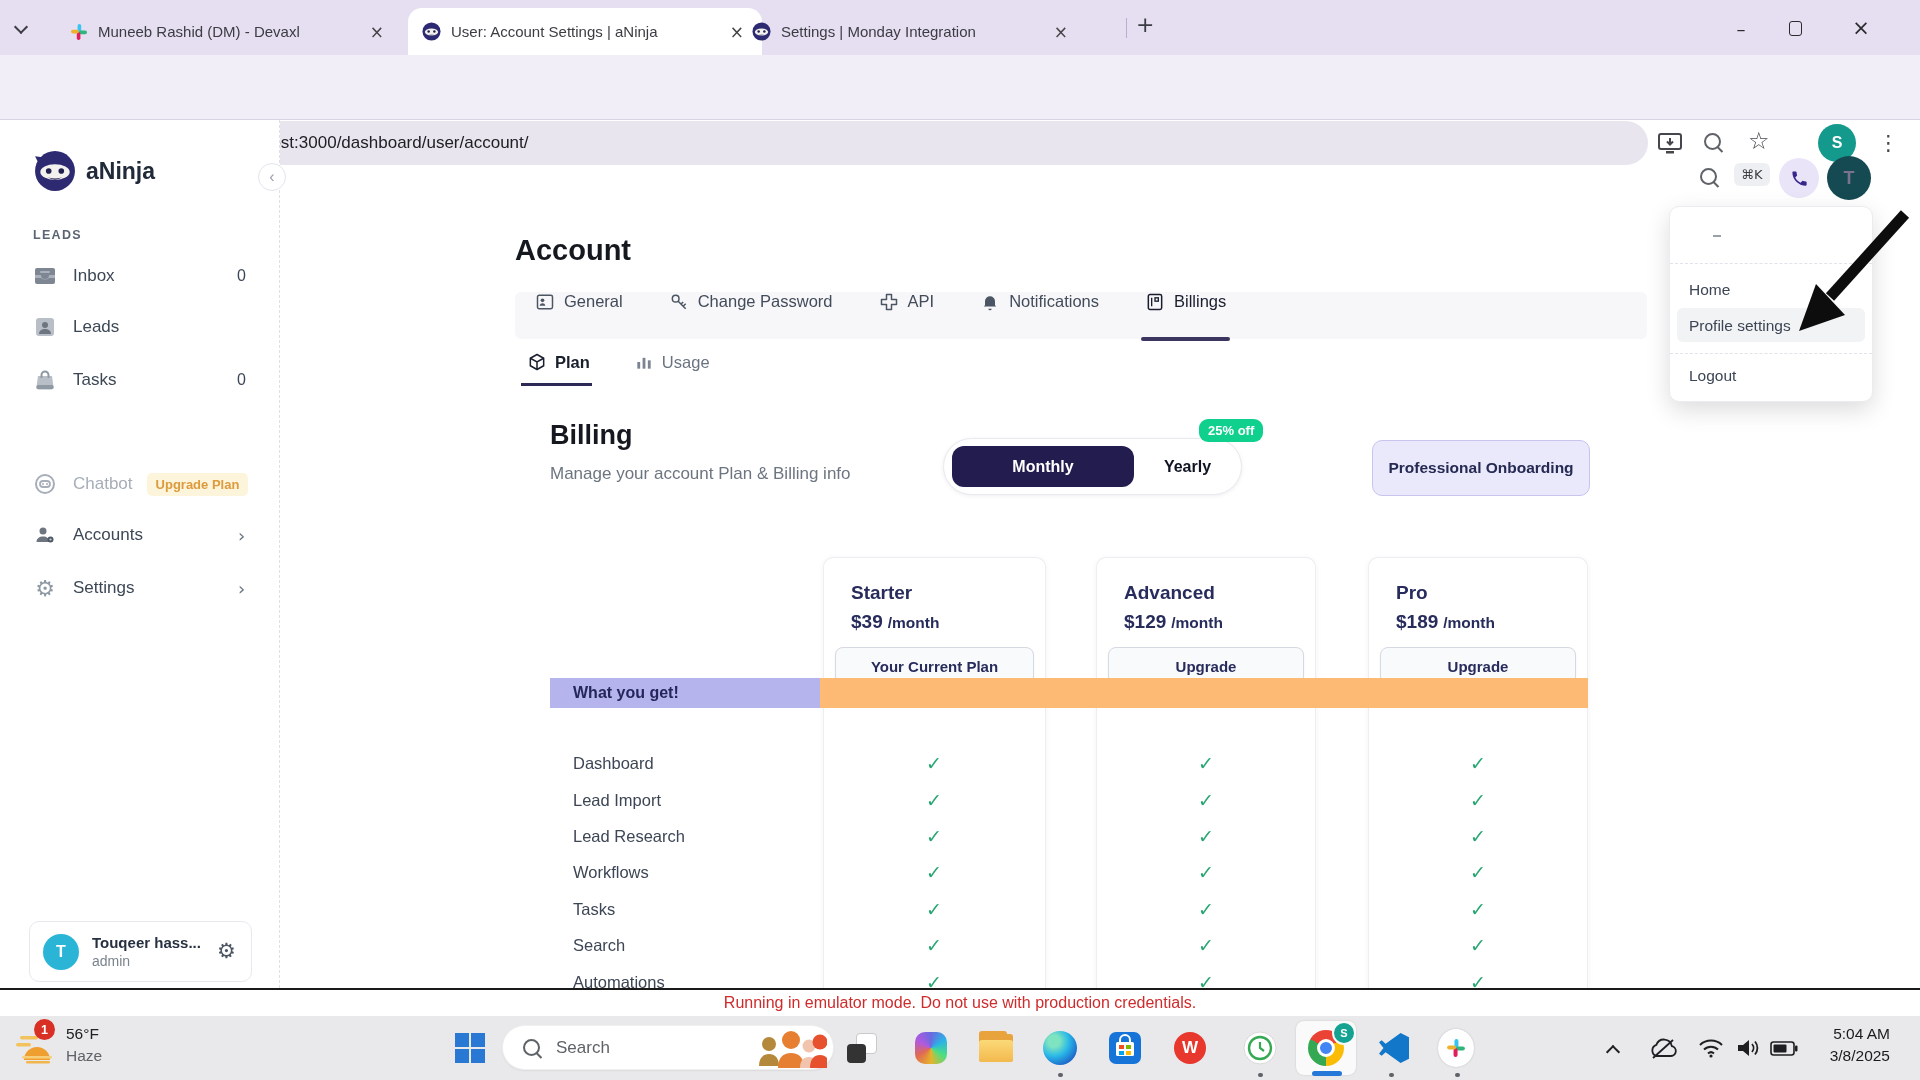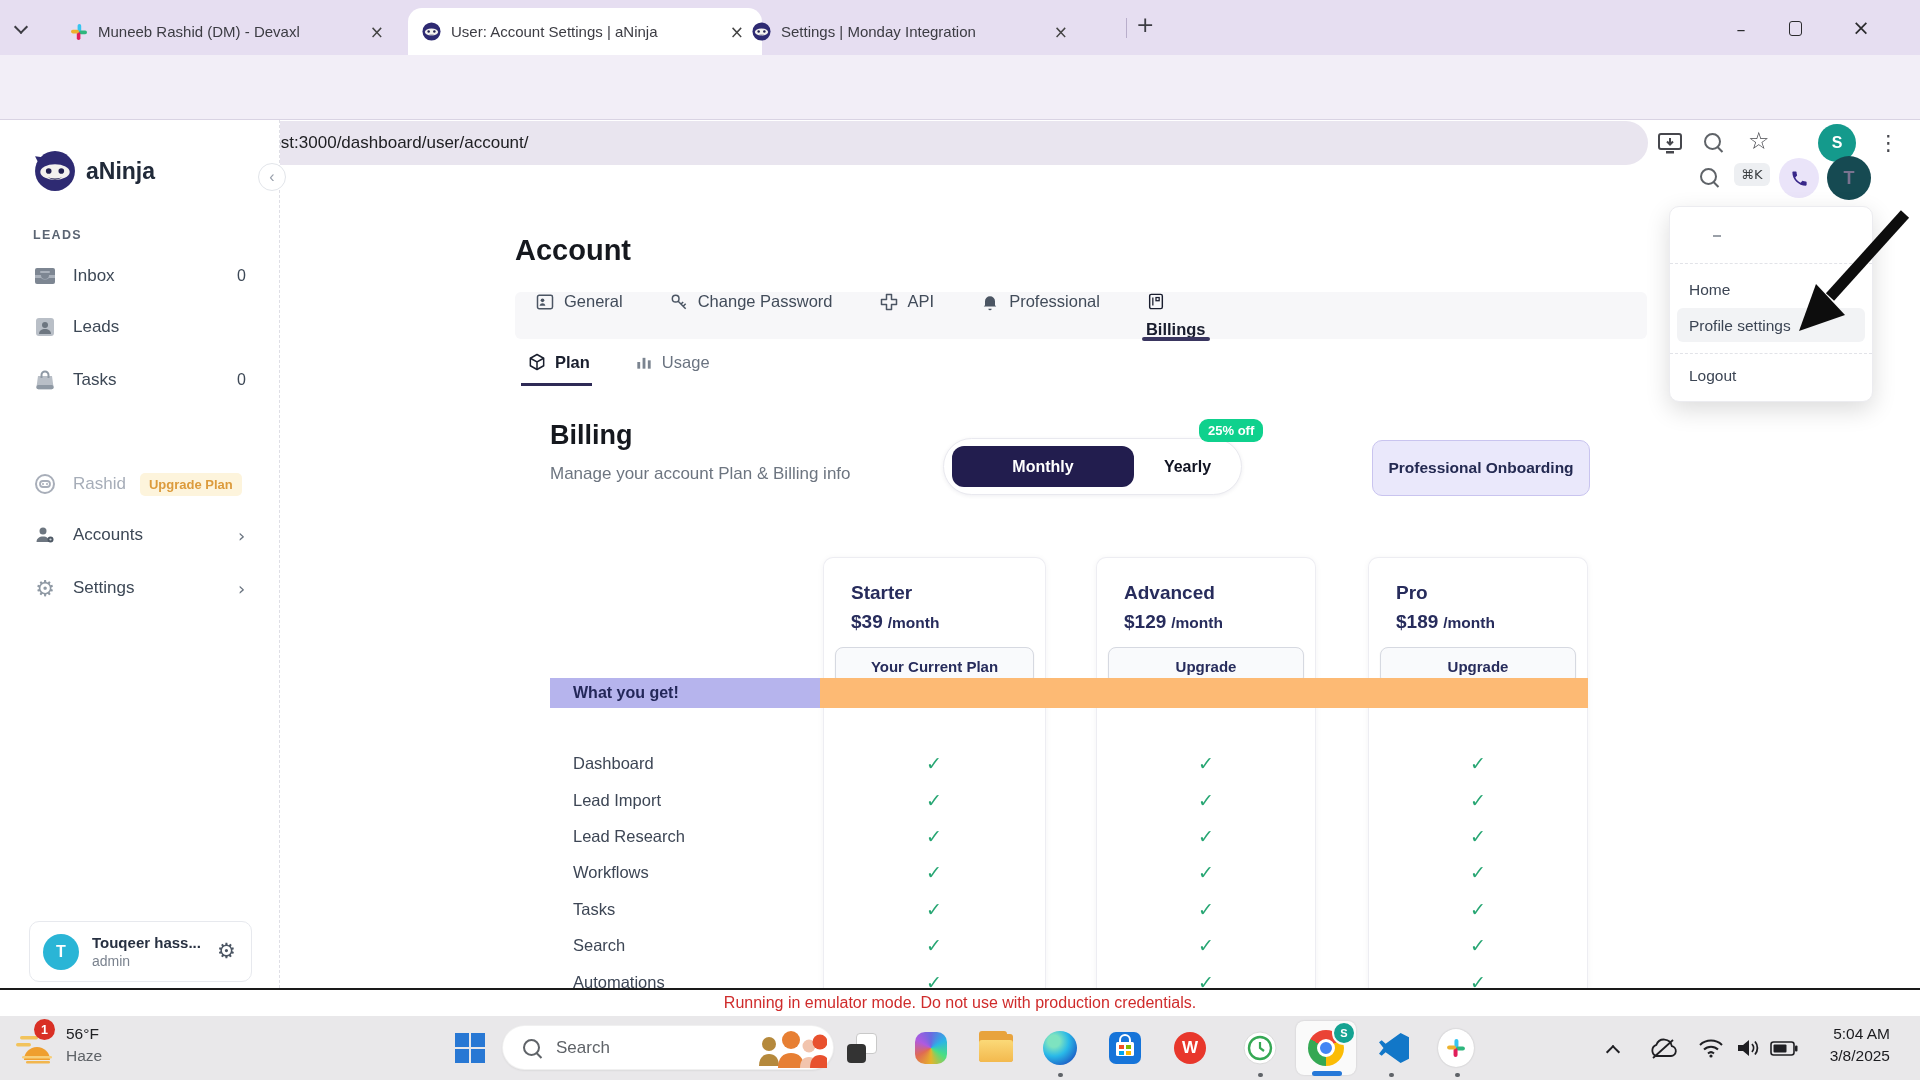--- a/index.html
+++ b/index.html
@@ -44,21 +44,21 @@
             display:flex;align-items:center;padding-left:13px;box-sizing:border-box;background:#fff;}
 
   
   .kbadge{background:#edeff2;border-radius:6px;font-size:13px;color:#3c4043;padding:4px 7px;}
 
   
   .page-title{font-size:29px;font-weight:bold;color:#15181e;}
   .tabbar{left:515px;top:292px;width:1132px;height:47px;background:#f7f7f9;border-radius:6px;
           display:flex;align-items:center;padding:0 20px;box-sizing:border-box;gap:46px;}
   .atab{position:relative;display:flex;align-items:flex-start;gap:9px;font-size:16.5px;color:#424c5a;height:100%;}
-  .atab.active{color:#191d2e;font-weight:bold;flex-direction:column;}
+  .atab.active{color:#191d2e;font-weight:normal;}
   .atab.active::after{content:"";position:absolute;left:-4px;right:-4px;bottom:-2px;height:4px;background:#3a3660;border-radius:2px;}
   .subtabs{left:527px;top:352px;display:flex;gap:44px;}
   .stab{position:relative;display:flex;align-items:center;gap:8px;font-size:16.5px;color:#6a7380;padding-bottom:14px;}
   .stab.active{color:#1a1f2e;font-weight:bold;}
   .stab.active::after{content:"";position:absolute;left:-6px;right:-2px;bottom:0;height:3.5px;background:#2e2a56;}
 
   
   .toggle{left:943px;top:438px;width:299px;height:57px;background:#fff;border:1px solid #e9e9ef;border-radius:29px;
           box-shadow:0 1px 4px rgba(20,20,50,.07);display:flex;align-items:center;box-sizing:border-box;}
   .seg-active{width:182px;height:41px;margin-left:8px;background:#221d4e;border-radius:12px;color:#fff;
@@ -266,21 +266,21 @@
 
     <div class="nav-item" style="top:342px;color:#a6adb8;">
       <span class="nicon">
         <svg width="24" height="24" viewBox="0 0 24 24">
             <circle cx="12" cy="12" r="9" fill="none" stroke="#a8aeb9" stroke-width="2"></circle>
             <rect x="7" y="9" width="10" height="6" rx="3" fill="none" stroke="#a8aeb9" stroke-width="1.8"></rect>
             <circle cx="10" cy="12" r="1" fill="#a8aeb9"></circle>
             <circle cx="14" cy="12" r="1" fill="#a8aeb9"></circle>
           </svg>
       </span>
-      <span>Rashid</span>
+      <span>Chatbot</span>
       <span class="upbadge">Upgrade Plan</span>
     </div>
 
     <div class="nav-item" style="top:393px;">
       <span class="nicon">
         <svg width="24" height="24" viewBox="0 0 24 24">
             <circle cx="10" cy="8" r="3.5" fill="#6d7680"></circle>
             <path d="M3.5 19c0-3.6 2.9-5.5 6.5-5.5s6.5 1.9 6.5 5.5z" fill="#6d7680"></path>
             <circle cx="17.5" cy="16.5" r="3" fill="#4e5864"></circle>
             <circle cx="17.5" cy="16.5" r="1.1" fill="#c9cfd6"></circle>
@@ -337,21 +337,21 @@
       <svg width="20" height="20" viewBox="0 0 24 24">
           <path d="M9 3h6v6h6v6h-6v6H9v-6H3V9h6z" fill="none" stroke="#4b5563" stroke-width="1.8" stroke-linejoin="round"></path>
         </svg>
       <span>API</span>
     </div>
     <div class="atab">
       <svg width="20" height="20" viewBox="0 0 24 24">
           <path d="M6 16v-5a6 6 0 1 1 12 0v5l1.5 1.5H4.5z" fill="#4b5563"></path>
           <path d="M10 20a2 2 0 0 0 4 0z" fill="#4b5563"></path>
         </svg>
-      <span>Professional</span>
+      <span>Notifications</span>
     </div>
     <div class="atab active">
       <svg width="20" height="20" viewBox="0 0 24 24">
           <rect x="4" y="3" width="16" height="18" rx="2" fill="none" stroke="#191d2e" stroke-width="1.8"></rect>
           <rect x="12" y="7" width="4" height="4" fill="none" stroke="#191d2e" stroke-width="1.6"></rect>
           <path d="M8 7v10" stroke="#191d2e" stroke-width="1.6"></path>
         </svg>
       <span>Billings</span>
     </div>
   </div>

